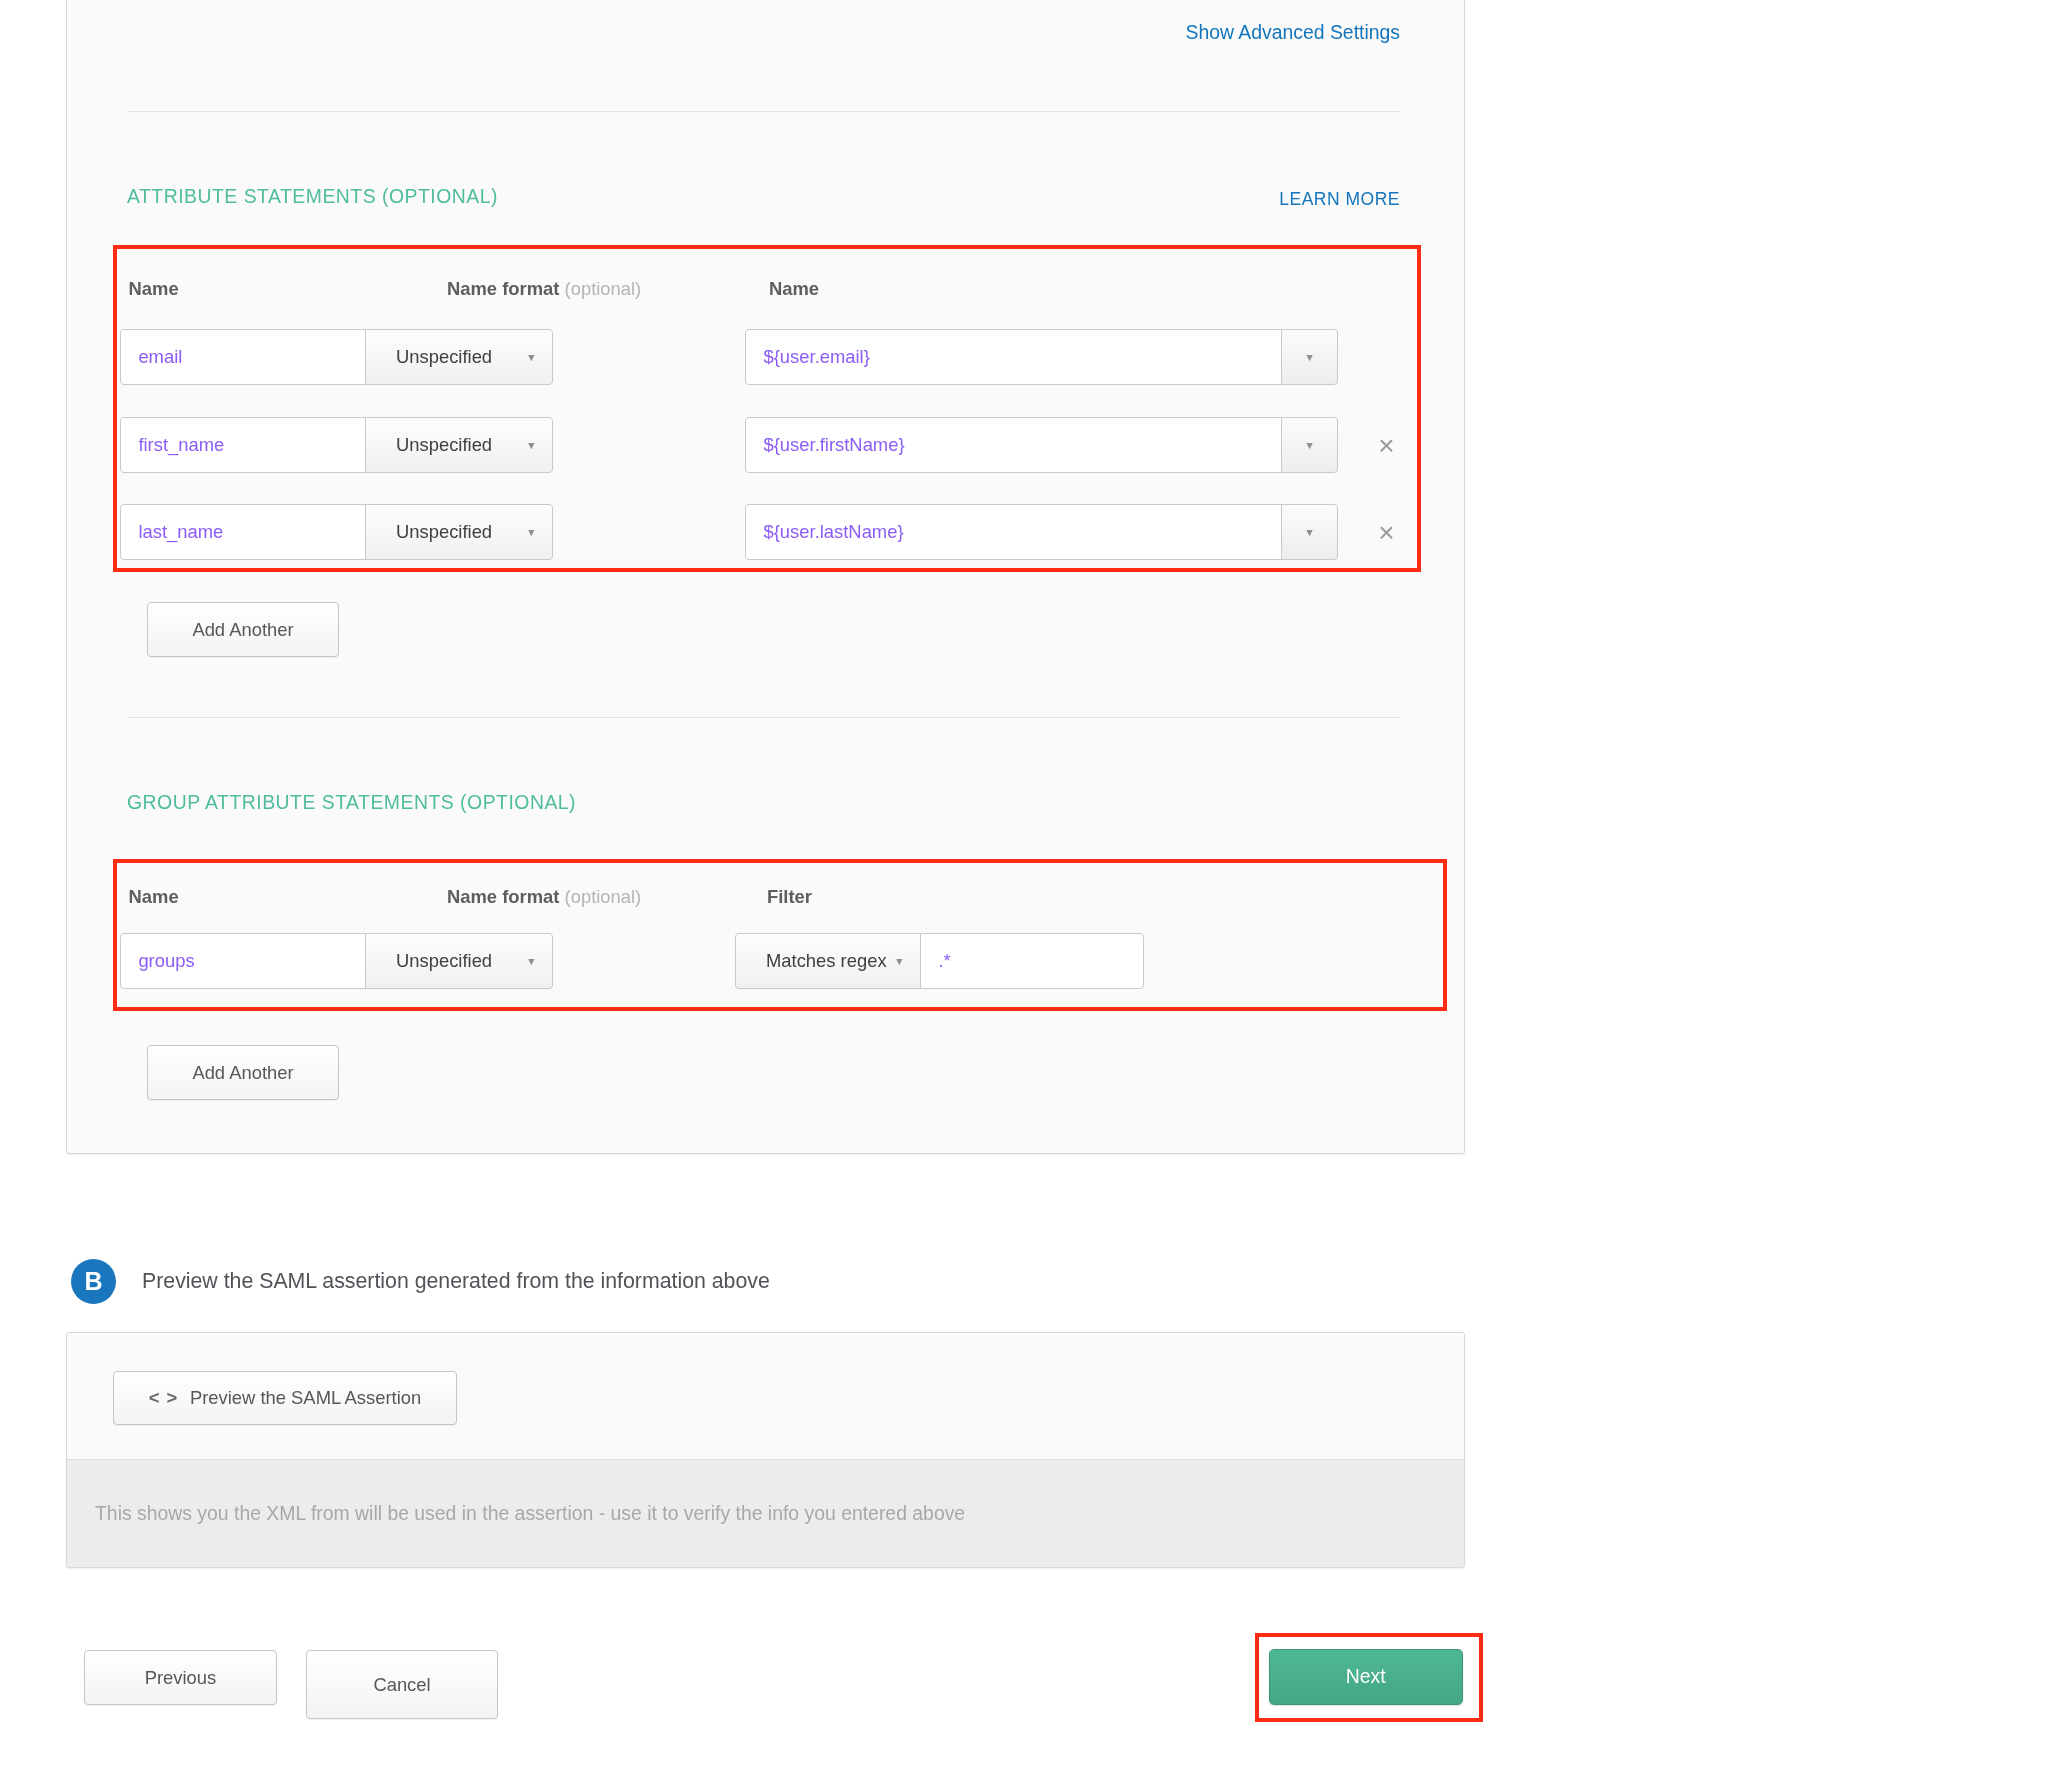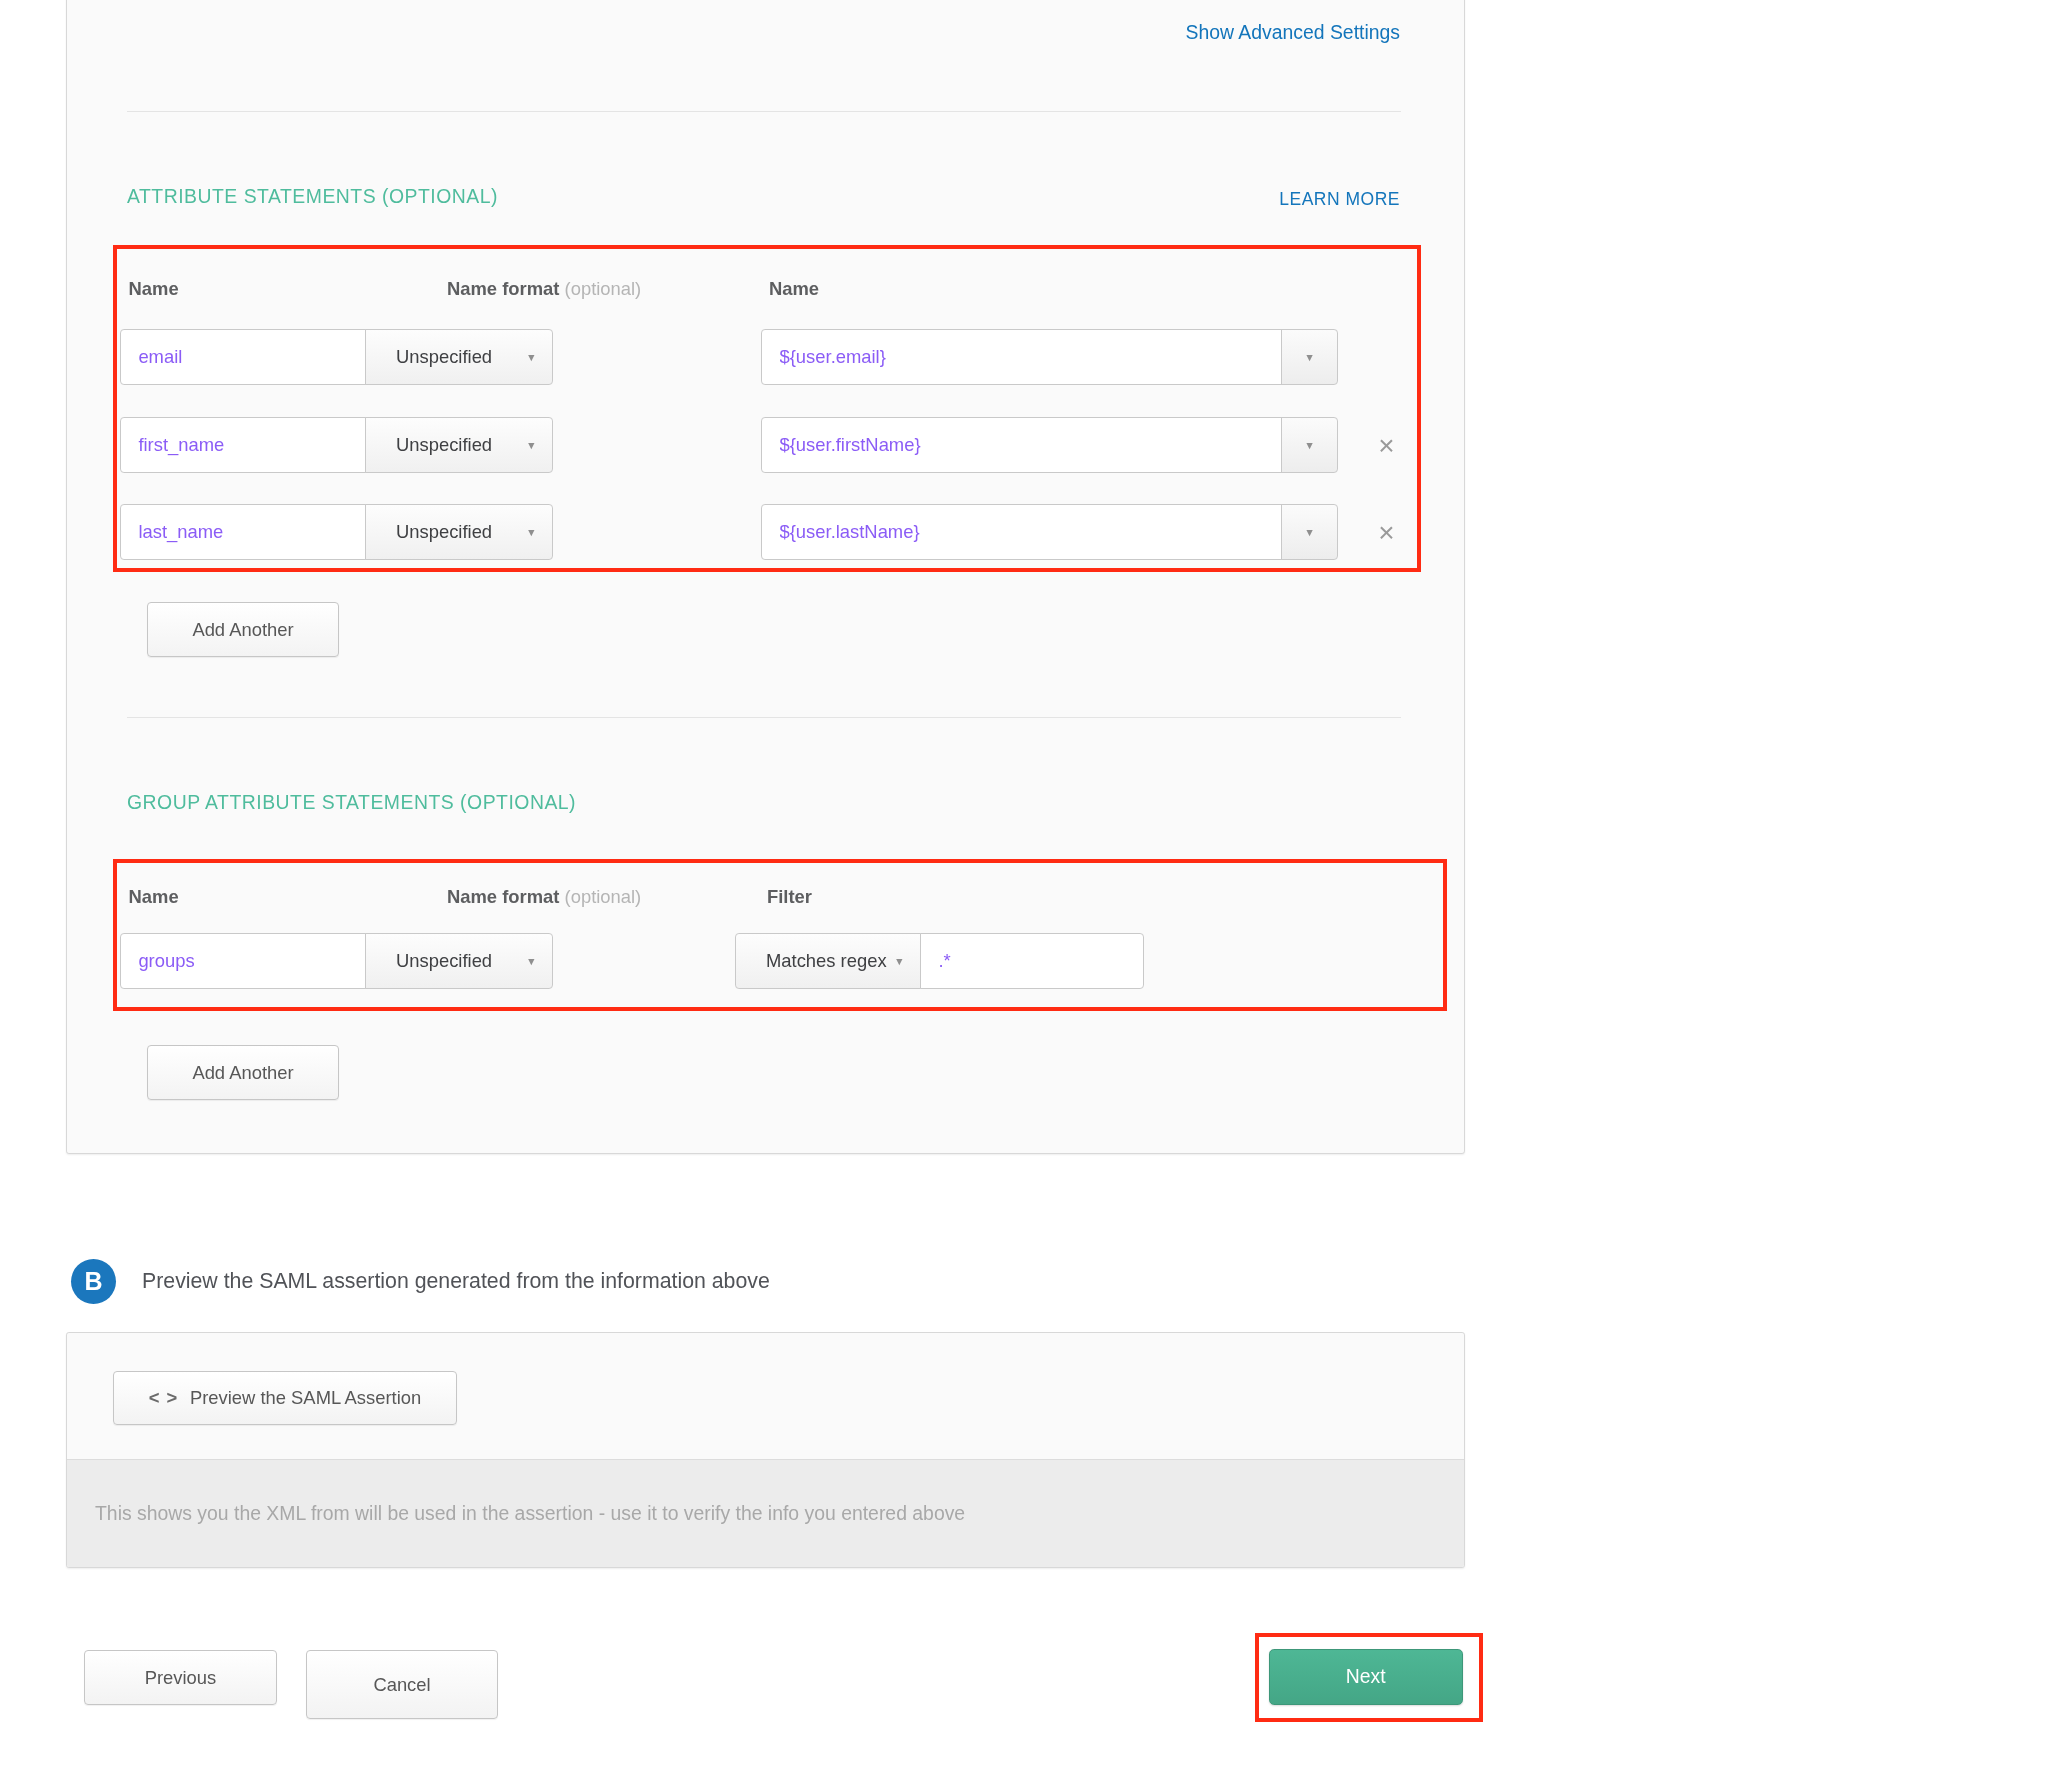--- a/index.html
+++ b/index.html
@@ -49,21 +49,21 @@
 
   .select {
     position:absolute; box-sizing:border-box; height:56px; padding:0 30px;
     border:1px solid #c9c9c9; background:linear-gradient(#fdfdfd,#f0f0f0);
     font-size:18.4px; color:#3f4043; display:flex; align-items:center; cursor:pointer;
   }
   .fmt-select { left:248px; width:188px; border-radius:0 3.9px 3.9px 0; }
   .caret { position:absolute; right:15.5px; top:50%; transform:translateY(-50%); font-size:10.7px; color:#8f8f8f; }
 
   .value-combo { position:absolute; left:628px; top:0; width:593px; height:56px; }
-  .value-input { left:16px; width:572px; padding-right:76px; }
+  .value-input { left:0; width:572px; padding-right:76px; }
   .combo-btn {
     position:absolute; right:0; top:0; width:57px; height:56px; box-sizing:border-box;
     border:1px solid #c9c9c9; border-radius:0 3.9px 3.9px 0;
     background:linear-gradient(#fbfbfb,#ededed); cursor:pointer;
   }
   .combo-btn .caret { right:auto; left:50%; top:50%; transform:translate(-50%,-50%); }
 
   .remove-btn {
     position:absolute; left:1254px; top:12.6px; width:31px; height:31px; padding:0;
     border:none; background:none; color:#9a9a9a; font-size:28px; line-height:31px; cursor:pointer;

